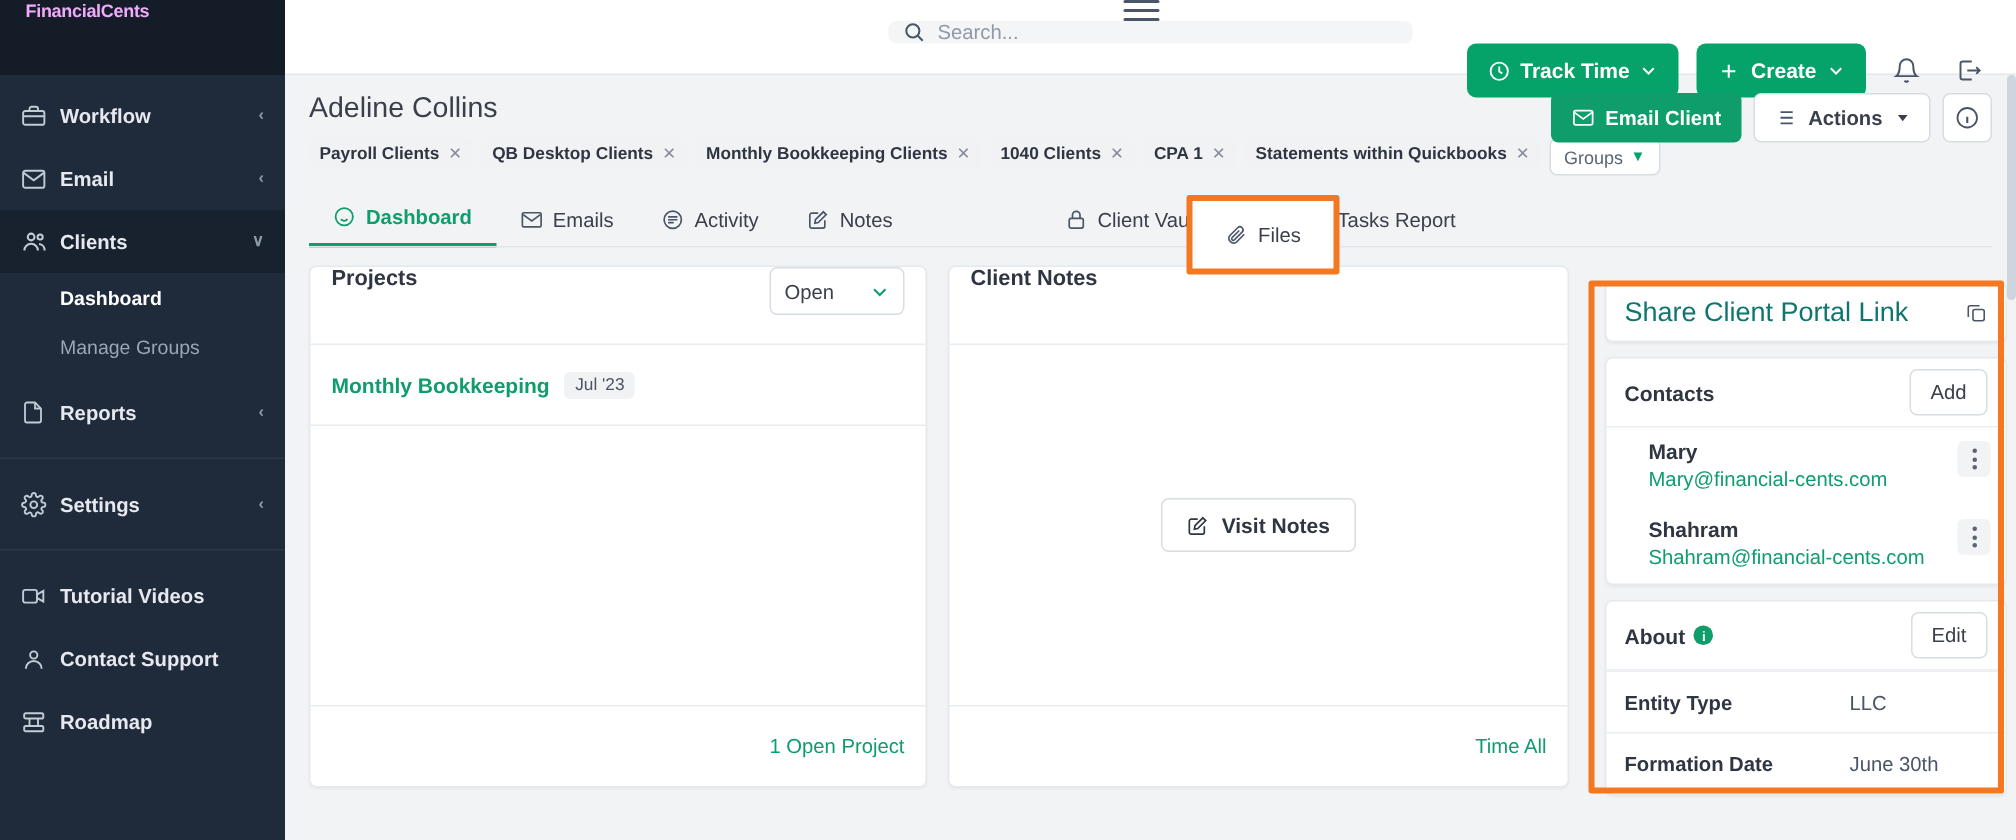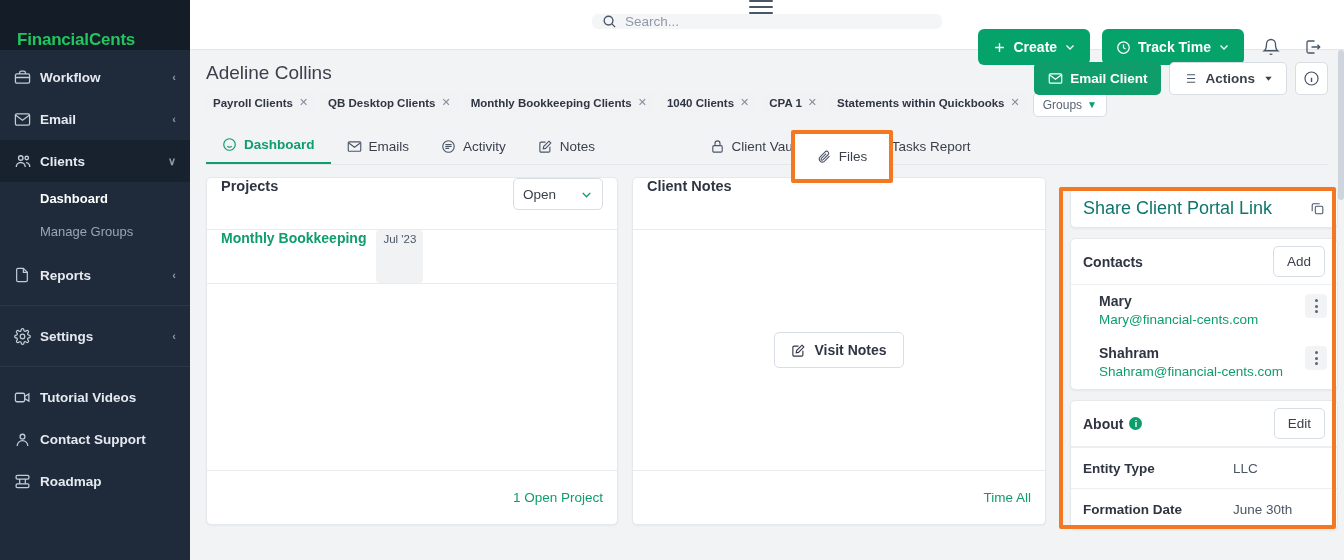--- a/index.html
+++ b/index.html
@@ -12,25 +12,25 @@
   .app { display: flex; width: 1344px; height: 560px; position: relative; }
 
   
   .sidebar {
     width: 190px; height: 560px; flex: 0 0 190px;
     background: #1f2a3a;
     color: #ffffff;
     position: relative;
   }
   .brand {
-    height: 50px; display: flex; align-items: flex-end;
+    height: 50px; display: flex; align-items: flex-start;
     padding-left: 17px;
-    font-size: 17px; font-weight: bold; letter-spacing: -0.2px;
+    font-size: 12px; font-weight: bold; letter-spacing: -0.2px;
     background: #141c28;
-    color: #22c55e;
+    color: #f0abfc;
   }
   .nav-block { padding-top: 6px; }
   .nav-item {
     display: flex; align-items: center;
     height: 42px; padding: 0 14px 0 14px;
     font-size: 13.5px; font-weight: bold;
     color: #e6eaf0; cursor: pointer; position: relative;
   }
   .nav-item .ic { width: 26px; flex: 0 0 26px; display:flex; align-items:center; color:#c3cbd6; }
   .nav-item .lbl { flex: 1 1 auto; }
@@ -143,21 +143,21 @@
   }
   .card-title { font-size:14.5px; font-weight:bold; color:#2f3542; }
   .select-open {
     width:90px; height:32px; border:1px solid #d8dde3; border-radius:5px;
     display:flex; align-items:center; justify-content:space-between;
     padding: 0 9px; font-size:13.5px; color:#3a3f4b; cursor:pointer;
   }
   .select-open .cv { color:#0f9d6b; font-size:11px; }
 
   .proj-row {
-    height:54px; display:flex; gap:10px;
+    height:54px; display:flex; align-items:center; gap:10px;
     padding: 0 14px; border-bottom:1px solid #e9ecef;
   }
   .proj-name { color:#0f9d6b; font-weight:bold; font-size:14px; cursor:pointer;}
   .proj-date { background:#f1f2f4; border-radius:4px; padding: 3px 7px; font-size:11.5px; color:#4a5568; }
   .card-body-fill { flex:1 1 auto; }
   .card-foot {
     height:54px; display:flex; align-items:center; justify-content:flex-end;
     padding:0 14px; border-top:1px solid #e9ecef;
   }
   .foot-link { color:#0f9d6b; font-weight:normal; font-size:13.5px; cursor:pointer; }
@@ -360,40 +360,40 @@
               <circle cx="10.5" cy="10.5" r="7"></circle>
               <path d="M15.8 15.8L21 21"></path>
             </svg>
         </span>
         <input type="text" placeholder="Search..." style="">
       </div>
 
       <div class="topbar-right">
         <button class="btn-green">
           <span>
-            <svg class="i" width="15" height="15" viewBox="0 0 24 24" fill="none" stroke="#ffffff" stroke-width="2.2">
-                <path d="M12 5v14M5 12h14"></path>
-              </svg>
-          </span>
-          <span>Create</span>
-          <span>
-            <svg class="i" width="12" height="12" viewBox="0 0 24 24" fill="none" stroke="#ffffff" stroke-width="2.6">
-                <path d="M5 9l7 7 7-7"></path>
-              </svg>
-          </span>
-        </button>
-
-        <button class="btn-green">
-          <span>
             <svg class="i" width="15" height="15" viewBox="0 0 24 24" fill="none" stroke="#ffffff" stroke-width="2">
                 <circle cx="12" cy="12" r="9.2"></circle>
                 <path d="M12 7v5.3l3.2 2"></path>
               </svg>
           </span>
           <span>Track Time</span>
+          <span>
+            <svg class="i" width="12" height="12" viewBox="0 0 24 24" fill="none" stroke="#ffffff" stroke-width="2.6">
+                <path d="M5 9l7 7 7-7"></path>
+              </svg>
+          </span>
+        </button>
+
+        <button class="btn-green">
+          <span>
+            <svg class="i" width="15" height="15" viewBox="0 0 24 24" fill="none" stroke="#ffffff" stroke-width="2.2">
+                <path d="M12 5v14M5 12h14"></path>
+              </svg>
+          </span>
+          <span>Create</span>
           <span>
             <svg class="i" width="12" height="12" viewBox="0 0 24 24" fill="none" stroke="#ffffff" stroke-width="2.6">
                 <path d="M5 9l7 7 7-7"></path>
               </svg>
           </span>
         </button>
 
         <div class="icon-btn">
           <svg class="i" width="18" height="18" viewBox="0 0 24 24" fill="none" stroke="currentColor" stroke-width="1.7">
               <path d="M18 8A6 6 0 0 0 6 8c0 7-3 9-3 9h18s-3-2-3-9"></path>

